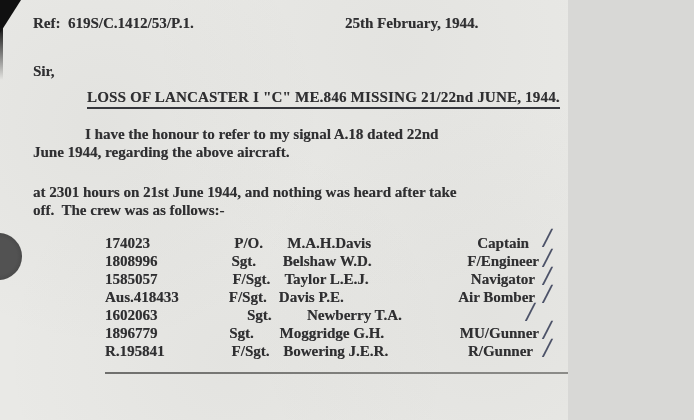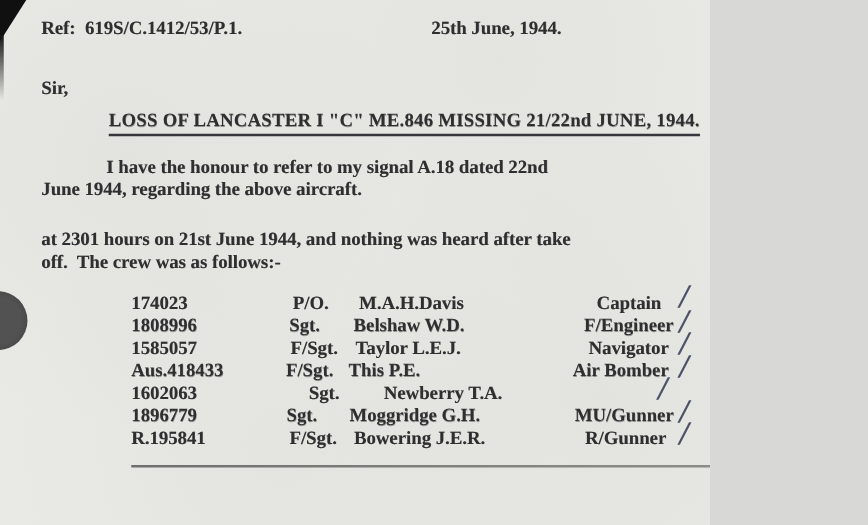--- a/index.html
+++ b/index.html
@@ -95,21 +95,21 @@
 <div class="paper">
 
   <div class="corner-wedge"></div>
   <div class="edge-strip"></div>
   <div class="punch-hole"></div>
 
   <div class="content">
 
     <div class="ref-row">
       <span class="line">Ref:  619S/C.1412/53/P.1.</span>
-      <span class="date line">25th June, 1944.</span>
+      <span class="date line">25th February, 1944.</span>
     </div>
 
     <div class="salutation line">Sir,</div>
 
     <div>
       <span class="heading line">LOSS OF LANCASTER I "C" ME.846 MISSING 21/22nd JUNE, 1944.</span>
     </div>
 
     <div class="para1">
       <div class="line indent">I have the honour to refer to my signal A.18 dated 22nd</div>
@@ -143,21 +143,21 @@
         <span class="col-num">1585057</span>
         <span class="col-rank">F/Sgt.</span>
         <span class="col-name">Taylor L.E.J.</span>
         <span class="col-role">Navigator</span>
         <span class="tick">╱</span>
       </div>
 
       <div class="crew-row">
         <span class="col-num">Aus.418433</span>
         <span class="col-rank">F/Sgt.</span>
-        <span class="col-name">This P.E.</span>
+        <span class="col-name">Davis P.E.</span>
         <span class="col-role">Air Bomber</span>
         <span class="tick">╱</span>
       </div>
 
       <div class="crew-row">
         <span class="col-num">1602063</span>
         <span class="col-rank">Sgt.</span>
         <span class="col-name">Newberry T.A.</span>
         <span class="tick">╱</span>
       </div>

